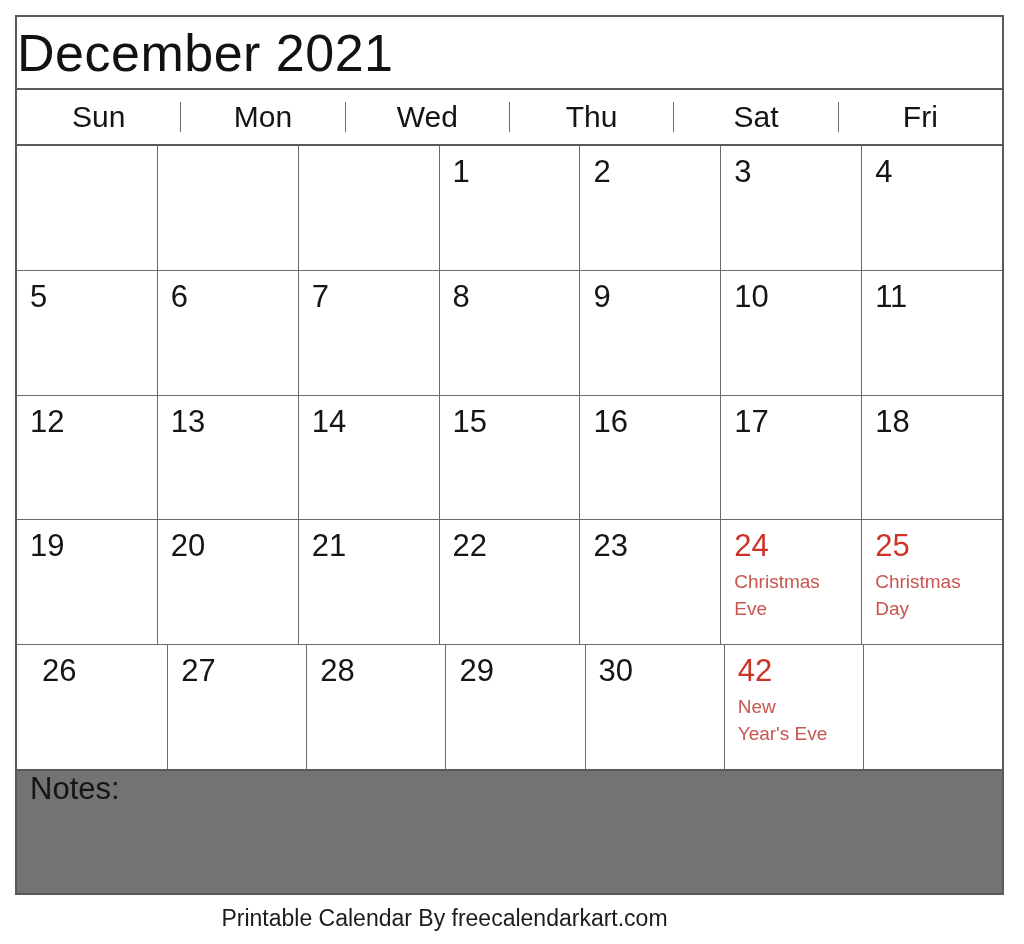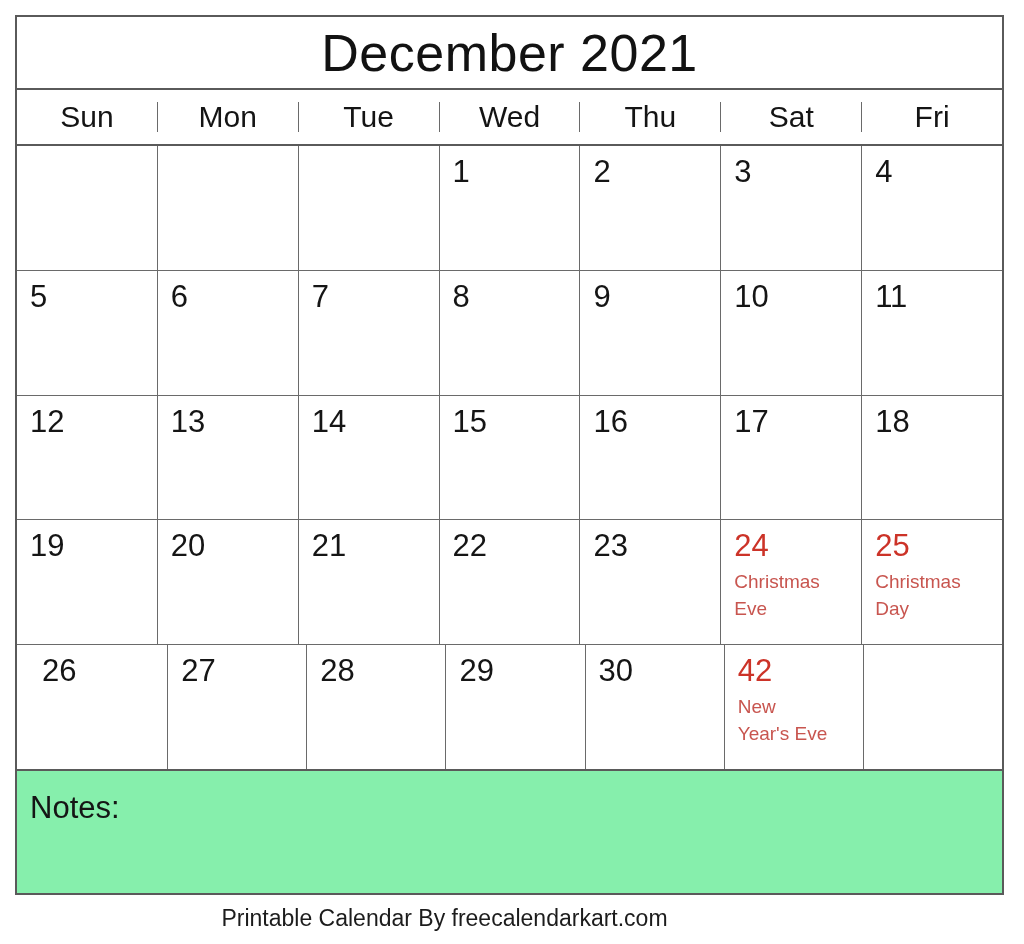--- a/index.html
+++ b/index.html
@@ -37,21 +37,21 @@
     flex-direction: column;
   }
 
   
   .title-row {
     height: 73px;
     flex: 0 0 73px;
     border-bottom: 2px solid #5a5a5a;
     display: flex;
     align-items: center;
-    justify-content: center;
+    justify-content: flex-start;
     background: #ffffff;
   }
   .title-text {
     font-family: "Liberation Sans", sans-serif;
     font-size: 52px;
     font-weight: 400;
     letter-spacing: 0.5px;
     color: #121212;
     line-height: 1;
     white-space: nowrap;
@@ -125,22 +125,22 @@
     max-width: 92px;
     word-wrap: break-word;
   }
   .day-cell:not(.holiday) .day-event { display: none; }
   .day-cell.empty .day-number { visibility: hidden; }
 
   
   .notes-row {
     flex: 1 1 auto;
     display: block;
-    padding: 21px 0 0 13px;
-    background: #86efac;
+    padding: 2px 0 0 13px;
+    background: #737373;
   }
   .notes-label {
     font-size: 31px;
     font-weight: 400;
     color: #151515;
     line-height: 1;
   }
 
   
   #footer-credit {
@@ -167,23 +167,20 @@
     </div>
 
     <div class="weekday-row">
       <div class="weekday-cell">
         <span class="weekday-label">Sun</span>
       </div>
       <div class="weekday-cell">
         <span class="weekday-label">Mon</span>
       </div>
       <div class="weekday-cell">
-        <span class="weekday-label">Tue</span>
-      </div>
-      <div class="weekday-cell">
         <span class="weekday-label">Wed</span>
       </div>
       <div class="weekday-cell">
         <span class="weekday-label">Thu</span>
       </div>
       <div class="weekday-cell">
         <span class="weekday-label">Sat</span>
       </div>
       <div class="weekday-cell">
         <span class="weekday-label">Fri</span>

